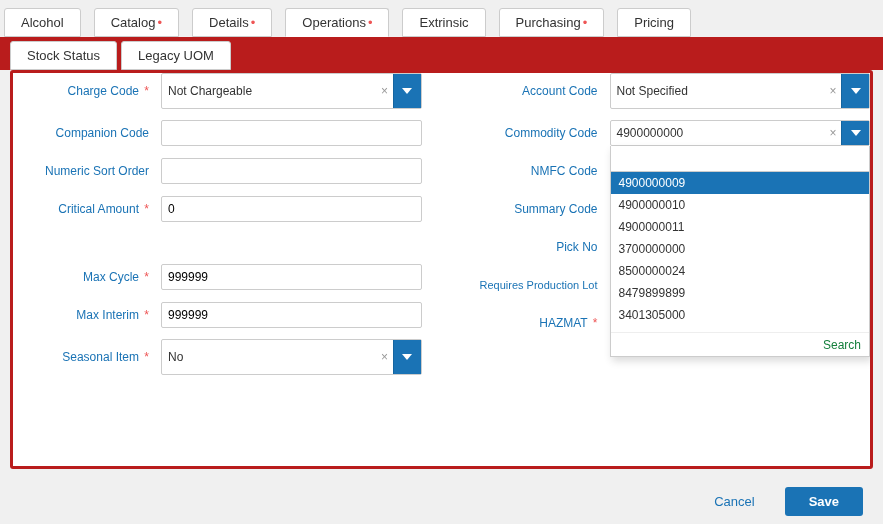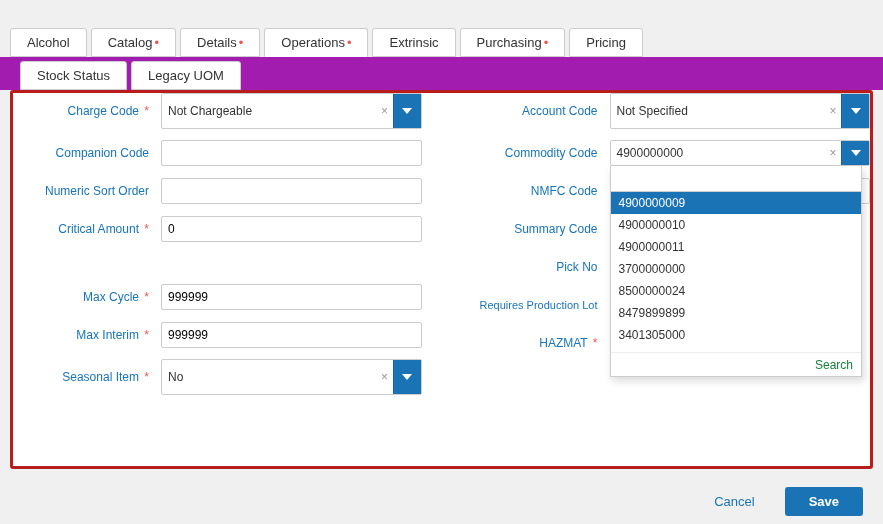--- a/index.html
+++ b/index.html
@@ -11,24 +11,23 @@
       height: 524px;
       overflow: hidden;
       display: flex;
       flex-direction: column;
     }
 
     
     .tab-bar {
       display: flex;
       flex-wrap: wrap;
-      gap: 4px;
-      padding: 8px 10px 0 10px;
+      gap: 13px;
+      padding: 8px 10px 0 4px;
       background: #f0f0f0;
-      margin-top: 20px;
     }
     .tab {
       padding: 6px 16px;
       border: 1px solid #ccc;
       background: #fff;
       cursor: pointer;
       border-radius: 3px 3px 0 0;
       font-size: 13px;
       color: #333;
       white-space: nowrap;
@@ -38,22 +37,22 @@
       border-bottom: 1px solid #fff;
       font-weight: normal;
     }
     .tab .dot {
       color: #e55;
       margin-left: 2px;
     }
     .tab-row2 {
       display: flex;
       gap: 4px;
-      padding: 4px 10px 0 20px;
-      background: #a21caf;
+      padding: 4px 10px 0 10px;
+      background: #b91c1c;
     }
 
     
     .main-content {
       margin: 0 10px 10px 10px;
       background: #fff;
       border: 3px solid #b91c1c;
       border-radius: 3px;
       flex: 1;
       position: relative;
@@ -152,21 +151,21 @@
       align-items: center;
       border: 1px solid #ccc;
       border-radius: 2px;
       height: 26px;
       background: #fff;
     }
     .dropdown-popup {
       position: absolute;
       top: 26px;
       left: 0;
-      right: 8px;
+      right: 0;
       background: #fff;
       border: 1px solid #ccc;
       border-top: none;
       z-index: 100;
       box-shadow: 2px 4px 8px rgba(0,0,0,0.15);
     }
     .dropdown-search-input {
       width: 100%;
       height: 26px;
       border: none;

